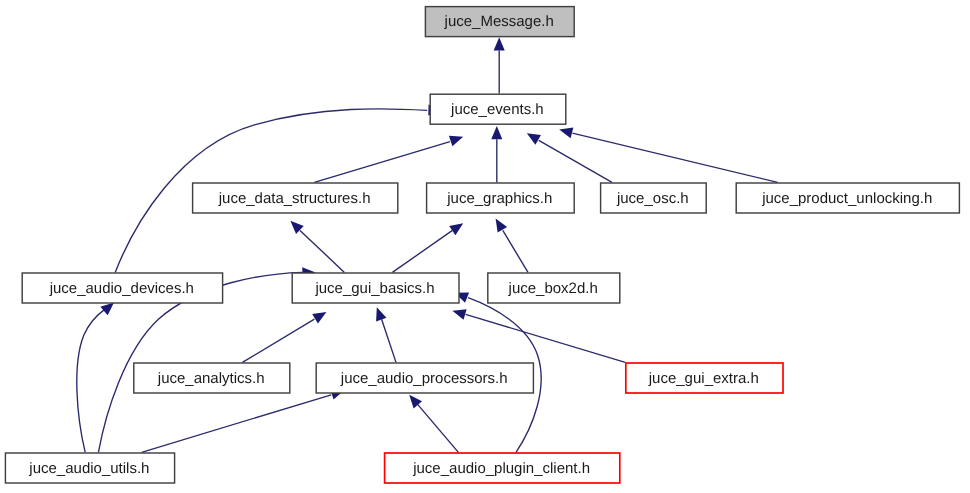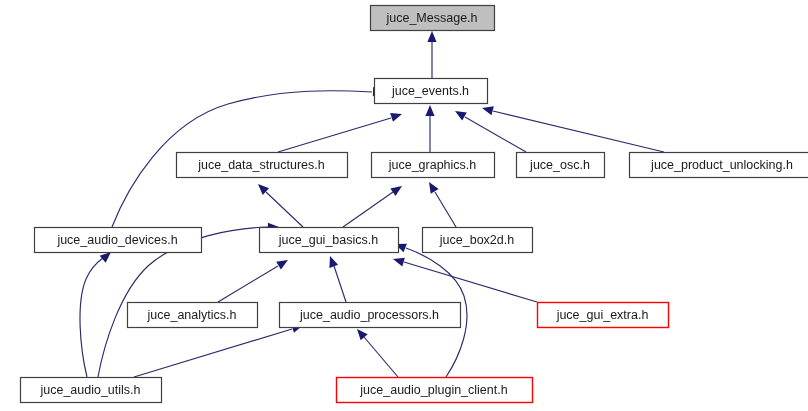--- a/index.html
+++ b/index.html
@@ -11,21 +11,20 @@
     width: 808px;
     height: 411px;
     font-family: "Liberation Sans", sans-serif;
     overflow: hidden;
   }
   #graph-root {
     position: relative;
     width: 716px;
     height: 411px;
     background: #ffffff;
-    margin-left: 16px;
   }
   svg#dep-graph {
     display: block;
     width: 808px;
     height: 411px;
   }
   .node-box {
     fill: #ffffff;
     stroke: #404040;
     stroke-width: 1.2;

